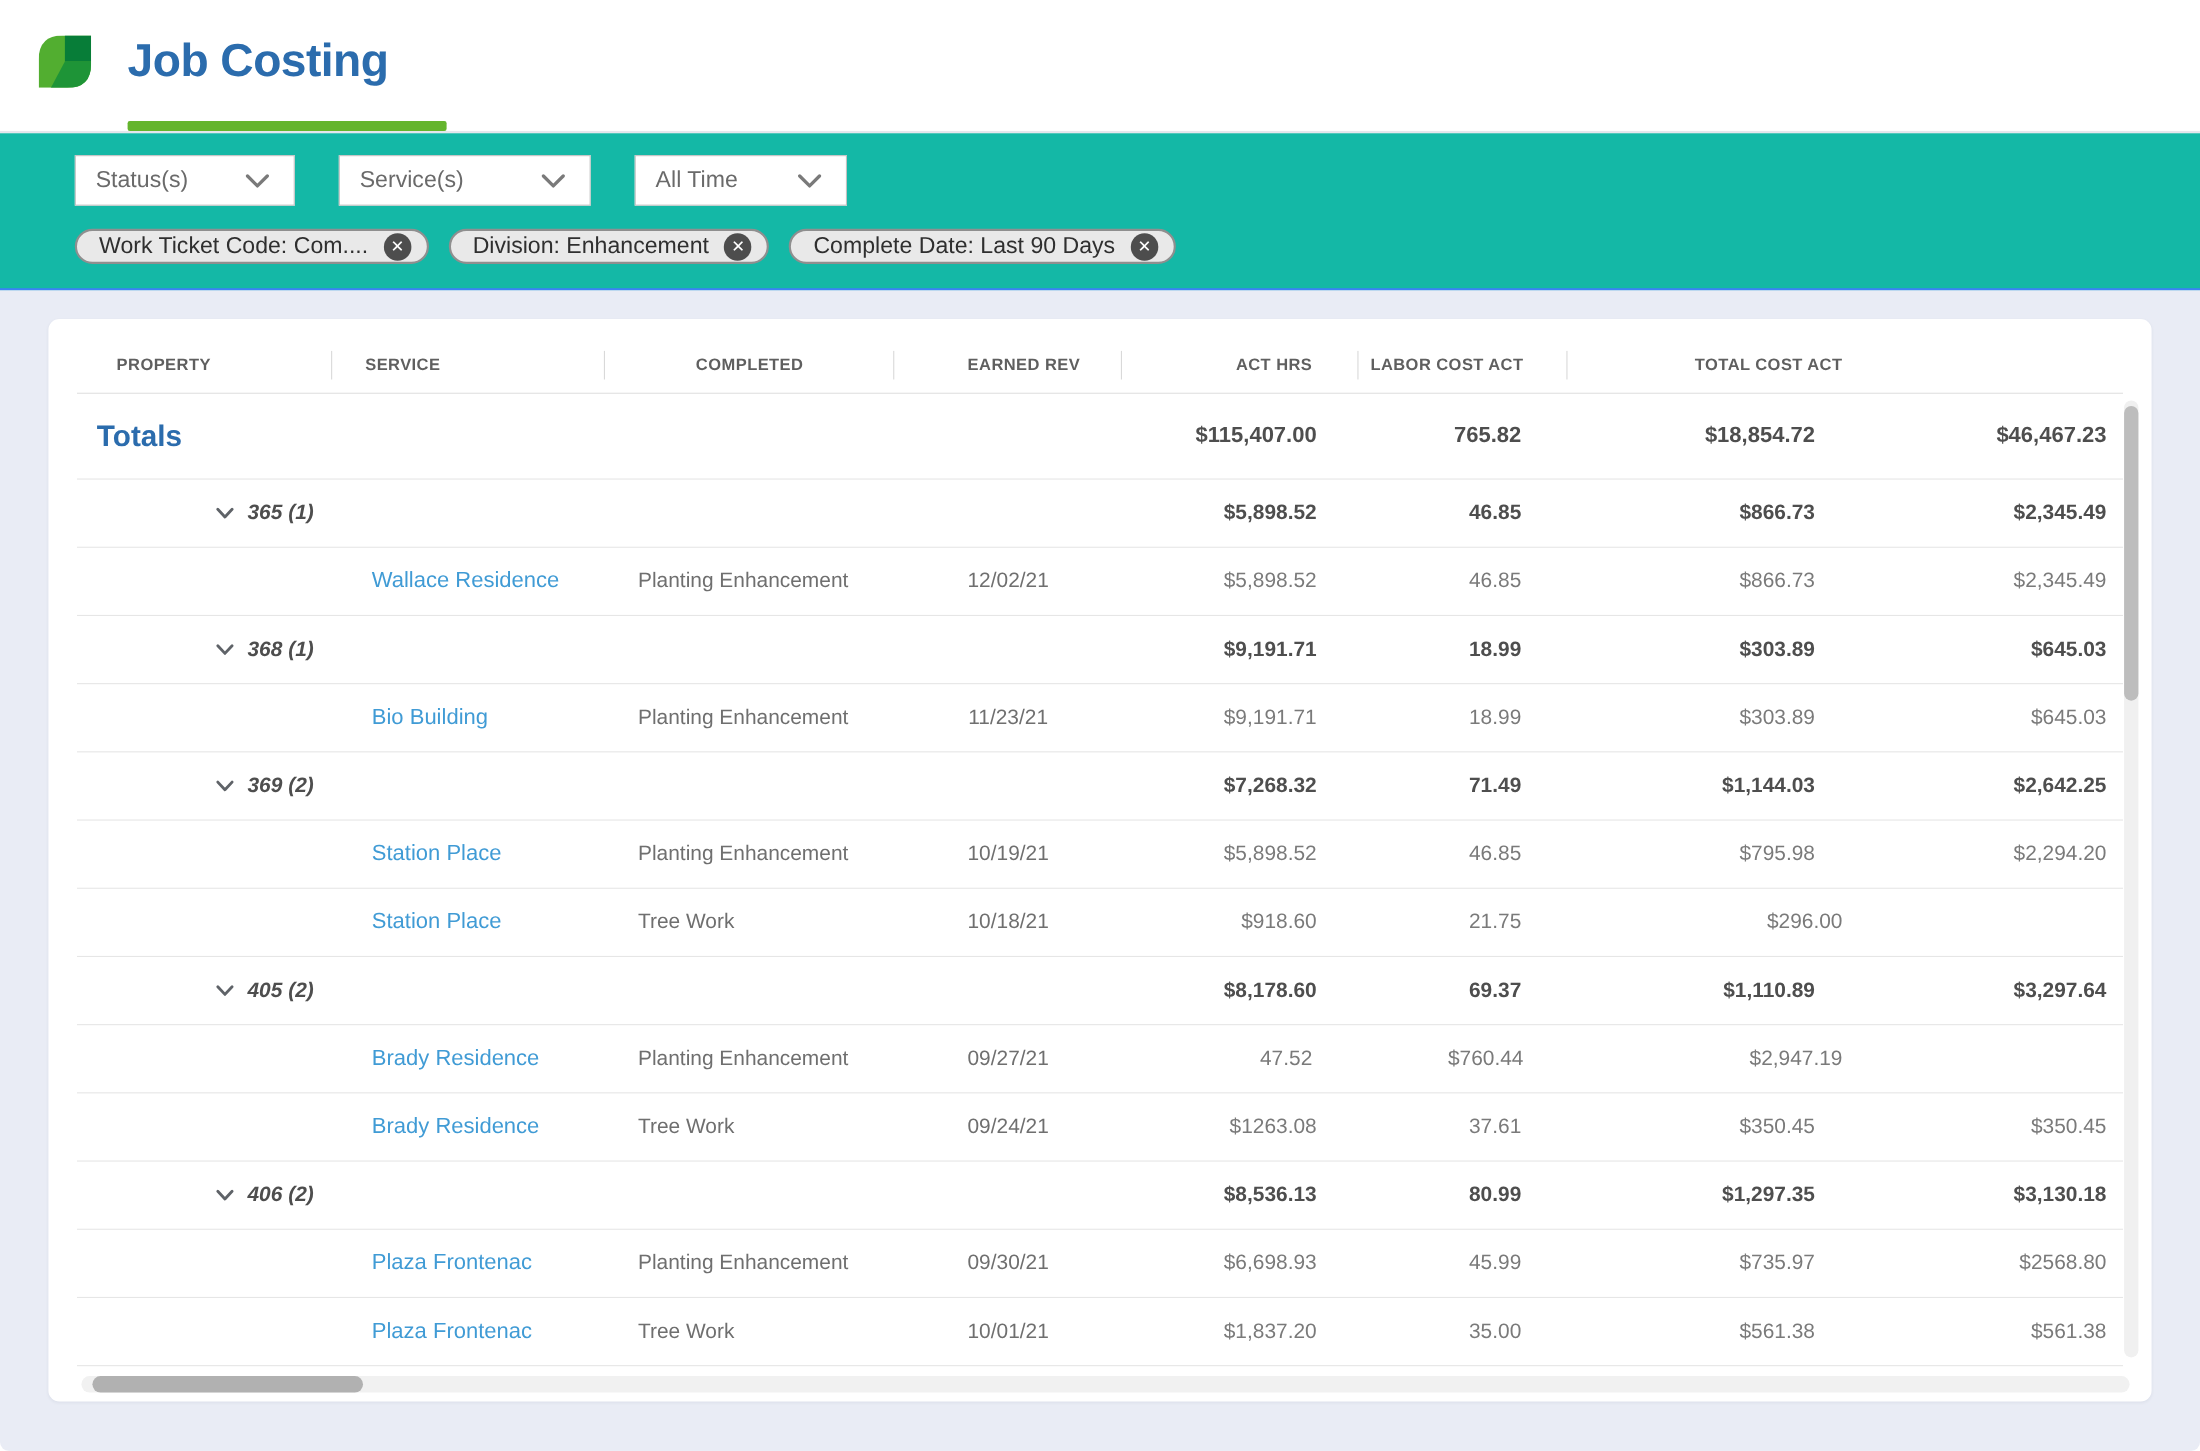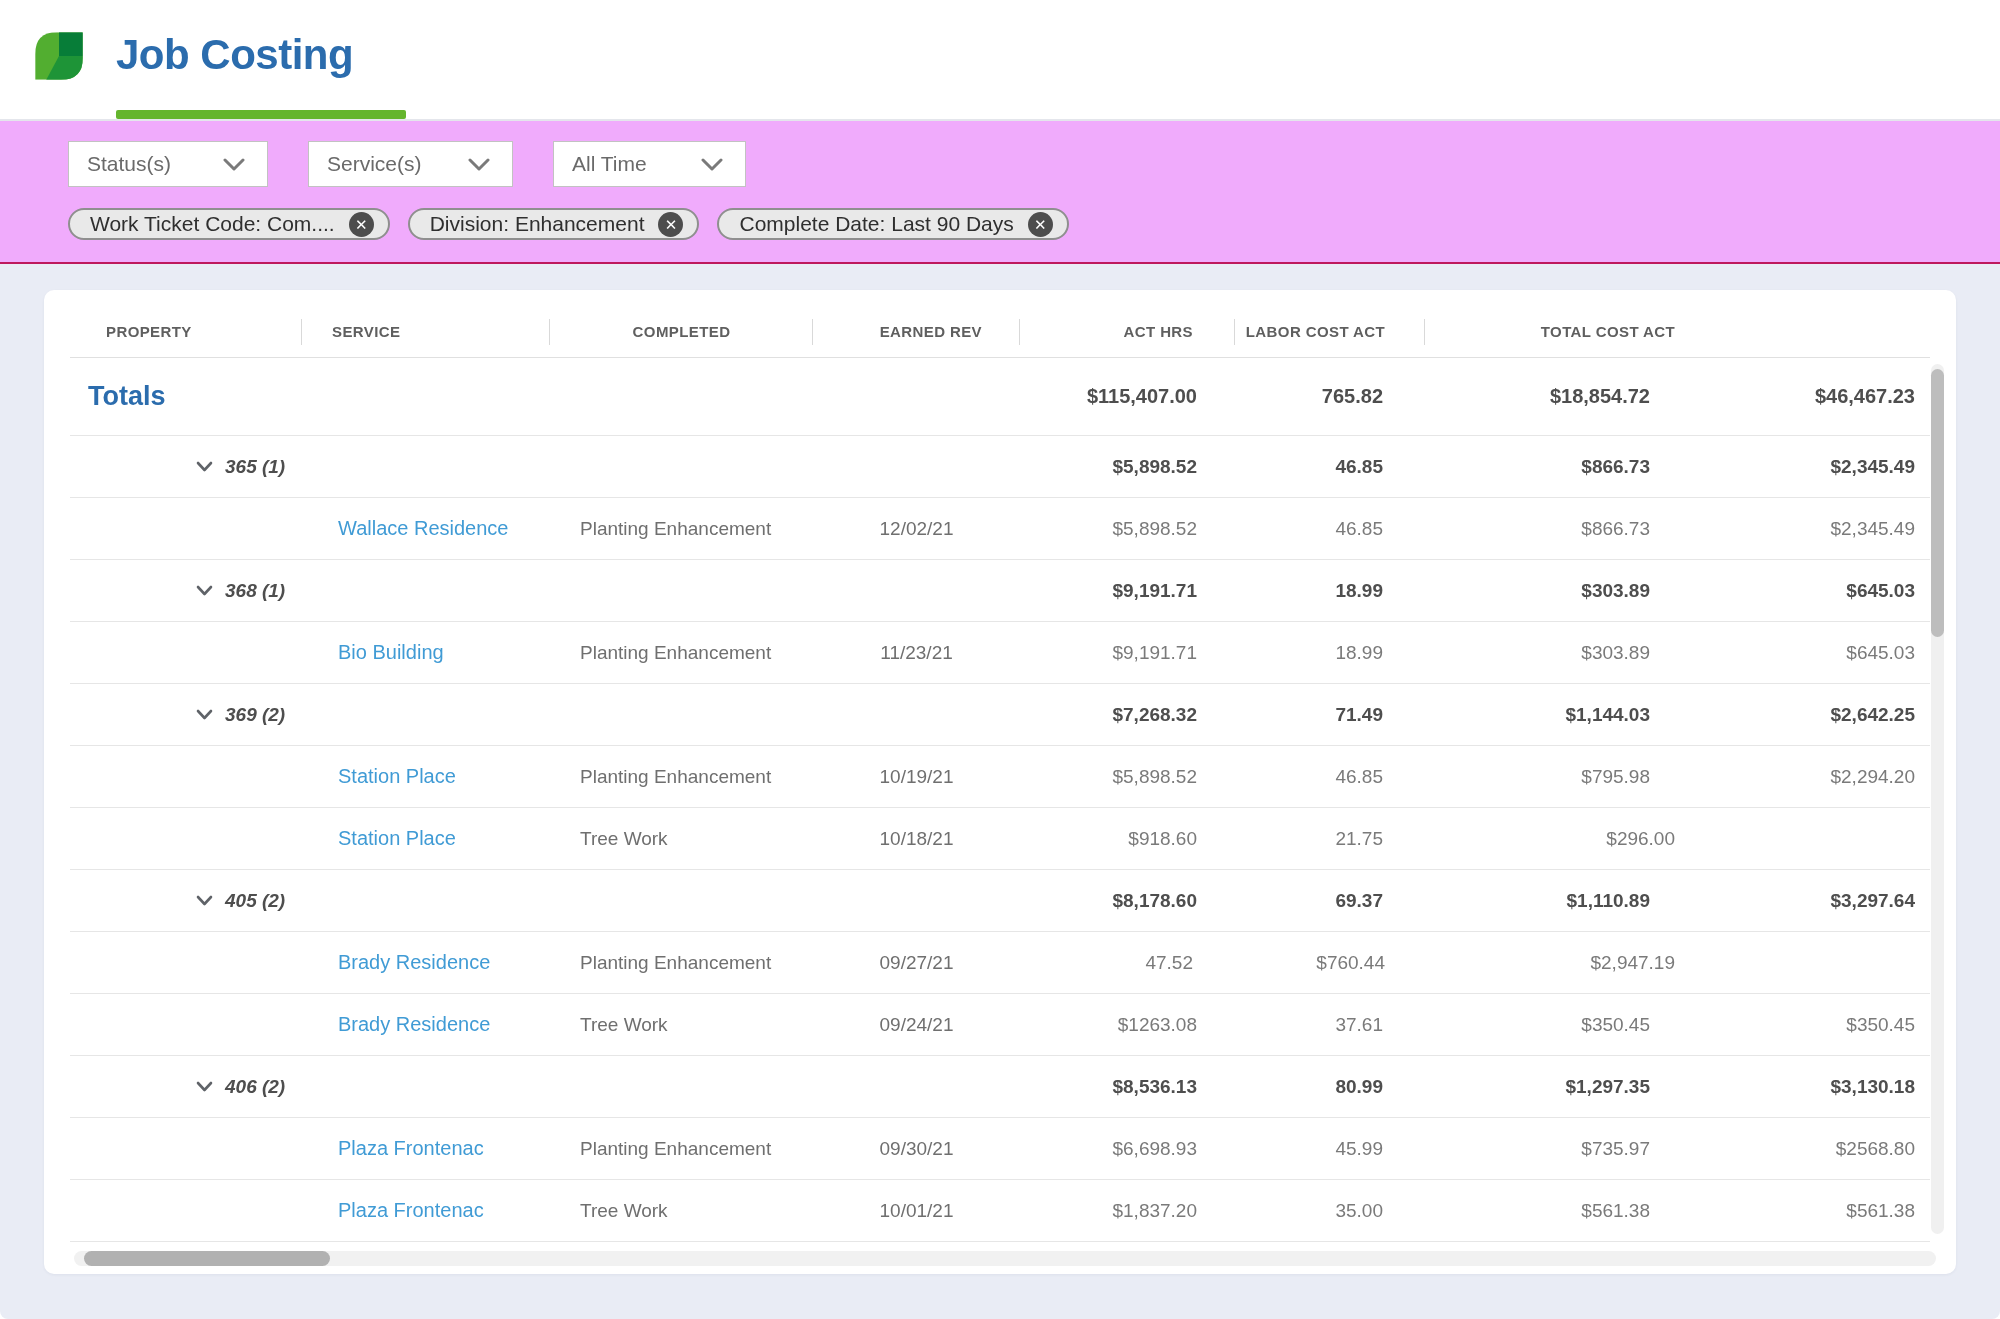--- a/index.html
+++ b/index.html
@@ -31,21 +31,21 @@
     font-size:42px;font-weight:bold;color:var(--brand-blue);
     letter-spacing:-0.5px;
   }
   .tab-underline{
     position:absolute;left:116px;bottom:0;width:290px;height:9px;
     background:var(--brand-green);border-radius:2px;
   }
 
   
   .filters-bar{
-    background:#f0abfc;border-bottom:2px solid #be185d;
+    background:#14b8a6;border-bottom:2px solid #3b82f6;
     padding:20px 0 22px 68px;flex:0 0 auto;
   }
   .dropdown-row{display:flex;gap:40px;}
   .dropdown{
     width:200px;height:46px;border:1px solid #c2c2c2;background:#fff;
     display:flex;align-items:center;justify-content:space-between;
     padding:0 22px 0 18px;cursor:pointer;
   }
   .dropdown span{font-size:21px;color:#6a6a6a;}
   .dropdown svg{flex:0 0 auto;}
@@ -157,21 +157,21 @@
   </header>
 
   <section class="filters-bar">
     <div class="dropdown-row">
       <div class="dropdown">
         <span>Status(s)</span>
         <svg width="22" height="13" viewBox="0 0 22 13">
             <polyline points="2,2 11,11 20,2" fill="none" stroke="#7a7a7a" stroke-width="3" stroke-linecap="round" stroke-linejoin="round"></polyline>
           </svg>
       </div>
-      <div class="dropdown" style="width:205px">
+      <div class="dropdown" style="width:229px">
         <span>Service(s)</span>
         <svg width="22" height="13" viewBox="0 0 22 13">
             <polyline points="2,2 11,11 20,2" fill="none" stroke="#7a7a7a" stroke-width="3" stroke-linecap="round" stroke-linejoin="round"></polyline>
           </svg>
       </div>
       <div class="dropdown" style="width:193px">
         <span>All Time</span>
         <svg width="22" height="13" viewBox="0 0 22 13">
             <polyline points="2,2 11,11 20,2" fill="none" stroke="#7a7a7a" stroke-width="3" stroke-linecap="round" stroke-linejoin="round"></polyline>
           </svg>

